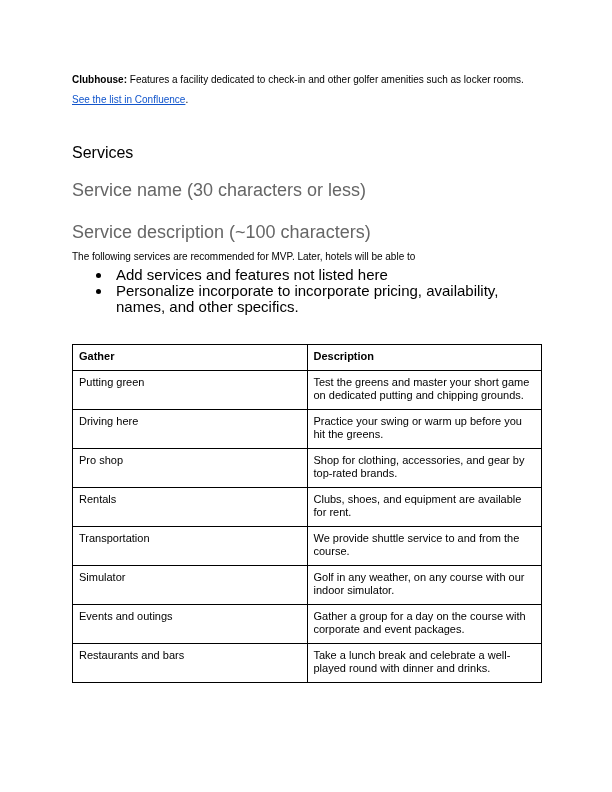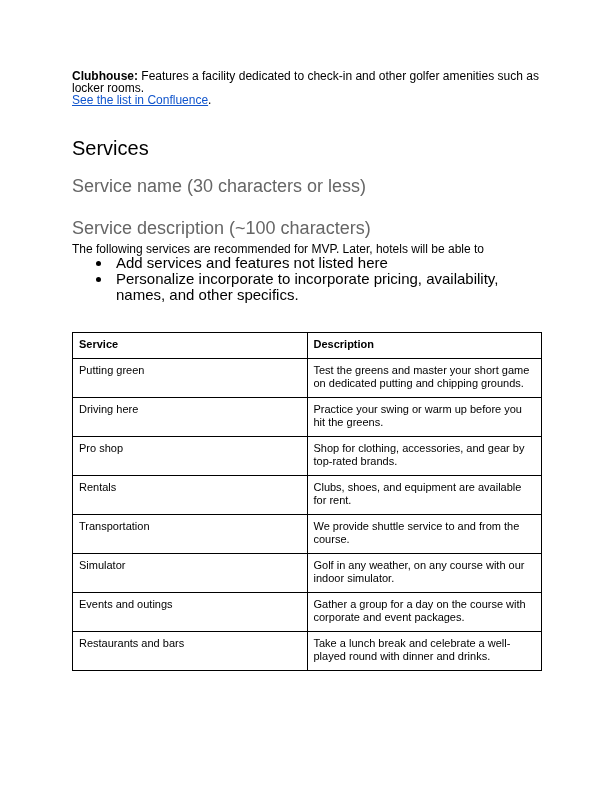--- a/index.html
+++ b/index.html
@@ -10,36 +10,36 @@
     font-family: "Liberation Sans", "DejaVu Sans", sans-serif;
     color: var(--text, #000000);
     overflow: hidden;
   }
   .page {
     width: 612px; height: 792px;
     padding: 70px 70px 0 72px;
   }
   p.body-text {
     margin: 0;
-    font-size: 12px;
-    line-height: 12px;
+    font-size: 10px;
+    line-height: 20px;
     color: var(--text, #000000);
   }
   .intro { width: 468px; }
   .term { font-weight: bold; }
   .link-line { margin-top: 16px; }
   a.doc-link {
     color: var(--link, #1155cc);
     text-decoration: underline;
     cursor: pointer;
   }
   .link-suffix { color: var(--text, #000000); }
   h2.section-heading {
     margin: 32px 0 16px 0;
-    font-size: 20px;
+    font-size: 16px;
     line-height: 21px;
     font-weight: normal;
     color: var(--text, #000000);
   }
   h3.sub-heading {
     margin: 0;
     font-size: 18px;
     line-height: 18px;
     font-weight: normal;
     color: var(--subheading, #666666);
@@ -90,21 +90,21 @@
   <p class="body-text mvp">The following services are recommended for MVP. Later, hotels will be able to</p>
 
   <ul class="bullets">
     <li>Add services and features not listed here</li>
     <li>Personalize incorporate to incorporate pricing, availability, names, and other specifics.</li>
   </ul>
 
   <table class="services">
     <thead>
       <tr>
-        <th>Service</th>
+        <th>Gather</th>
         <th>Description</th>
       </tr>
     </thead>
     <tbody>
 
   <tr>
     <td>Putting green</td>
     <td>Test the greens and master your short game on dedicated putting and chipping grounds.</td>
   </tr>
 

